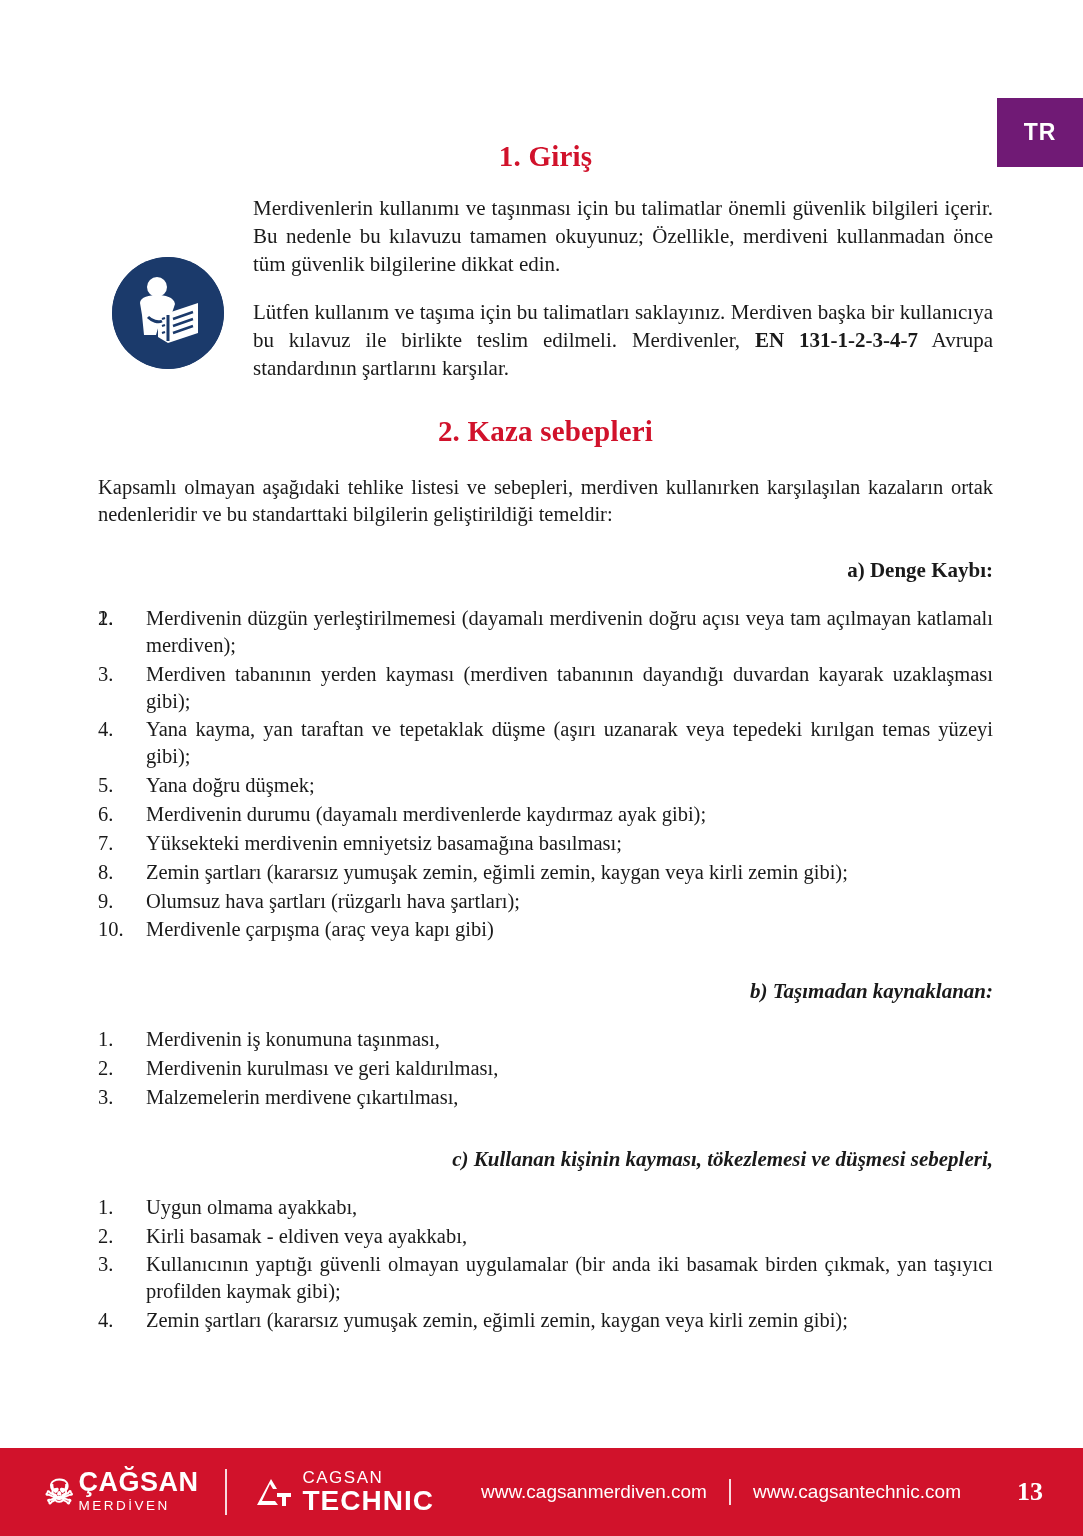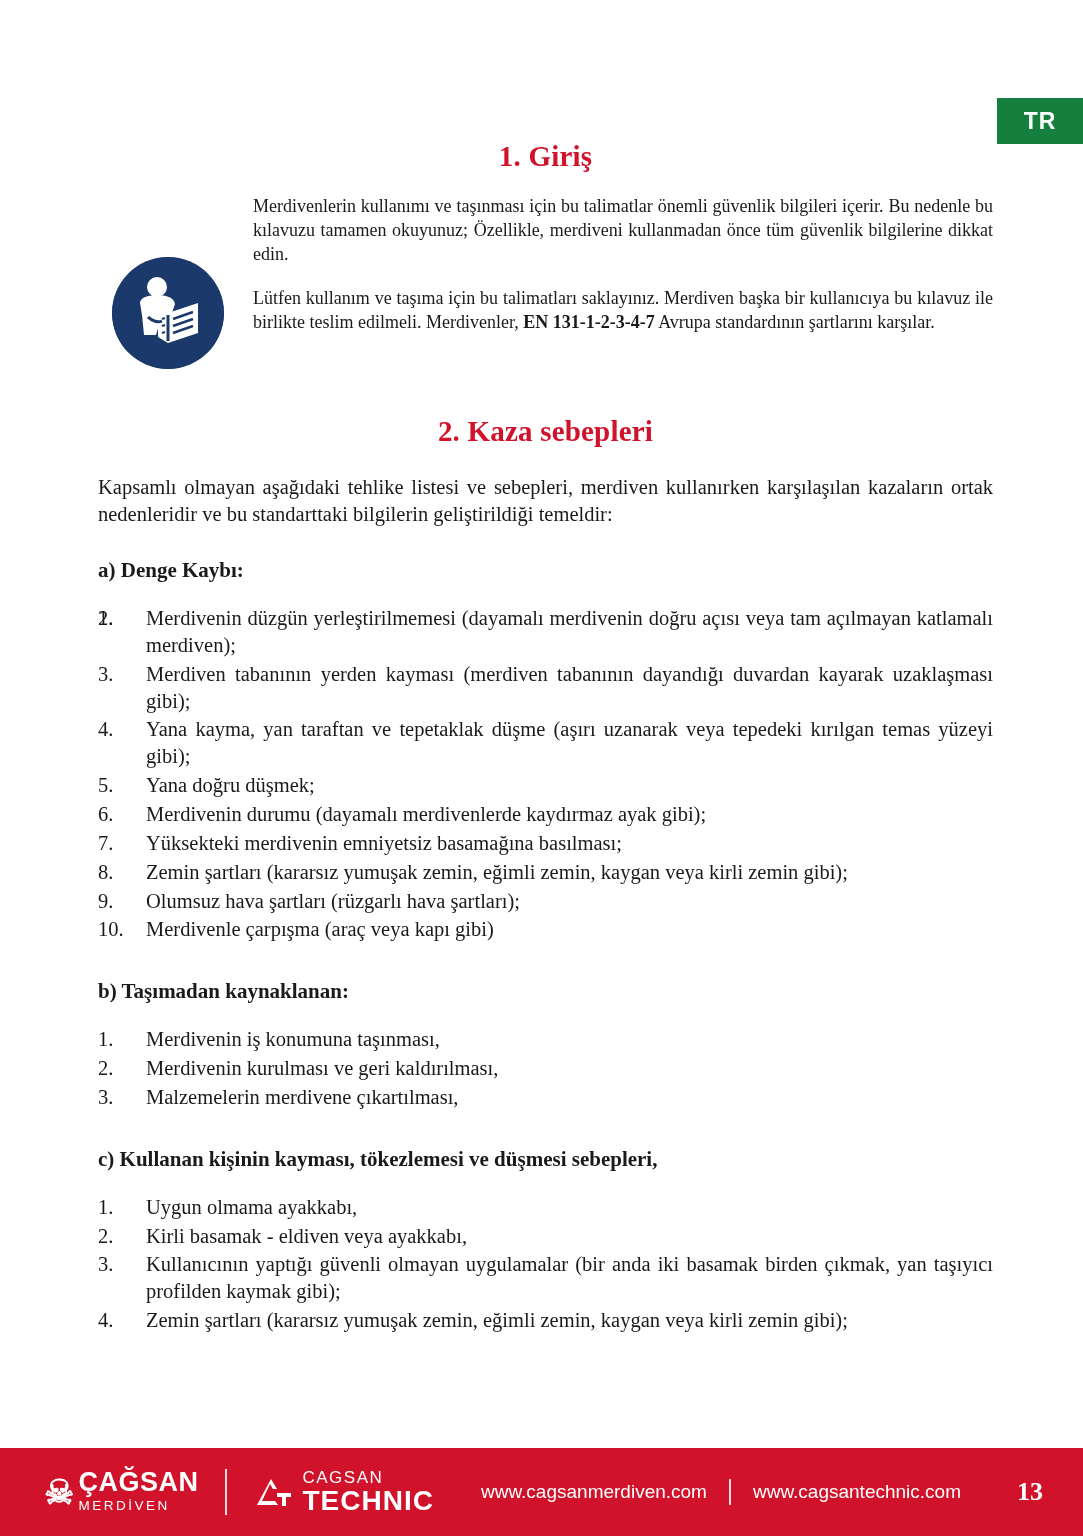--- a/index.html
+++ b/index.html
@@ -20,22 +20,22 @@
     width: 1083px;
     height: 1536px;
     box-sizing: border-box;
   }
   
   .lang-tab {
     position: absolute;
     top: 98px;
     right: 0;
     width: 86px;
-    height: 46px;
-    background: #15803d;
+    height: 69px;
+    background: #701a75;
     color: #ffffff;
     font-family: "Liberation Sans", sans-serif;
     font-size: 23px;
     font-weight: bold;
     letter-spacing: 1px;
     display: flex;
     align-items: center;
     justify-content: center;
   }
   .content {
@@ -75,41 +75,42 @@
     background: #1b3a6b;
     position: relative;
     overflow: hidden;
   }
   .intro-text {
     margin-left: 155px;
     width: 740px;
   }
   .intro-text p {
     margin: 0 0 20px 0;
-    font-size: 18px;
+    font-size: 21px;
     line-height: 1.33;
     text-align: justify;
     text-justify: inter-word;
   }
   .intro-text p:last-child { margin-bottom: 0; }
   .bold-inline { font-weight: bold; }
 
   .para {
     font-size: 20.5px;
     line-height: 1.32;
     text-align: justify;
     margin: 0 0 30px 0;
   }
   h2.sub-title {
     font-size: 21px;
     font-weight: bold;
     margin: 0 0 22px 0;
     font-family: "Liberation Serif", serif;
-  }
-  h2.sub-title.spaced { margin-top: 36px; }
+    text-align: right;
+  }
+  h2.sub-title.spaced { margin-top: 36px; font-style: italic; }
 
   ol.numlist {
     list-style: none;
     margin: 0 0 10px 0;
     padding: 0;
   }
   ol.numlist li {
     position: relative;
     padding-left: 48px;
     font-size: 20.5px;

